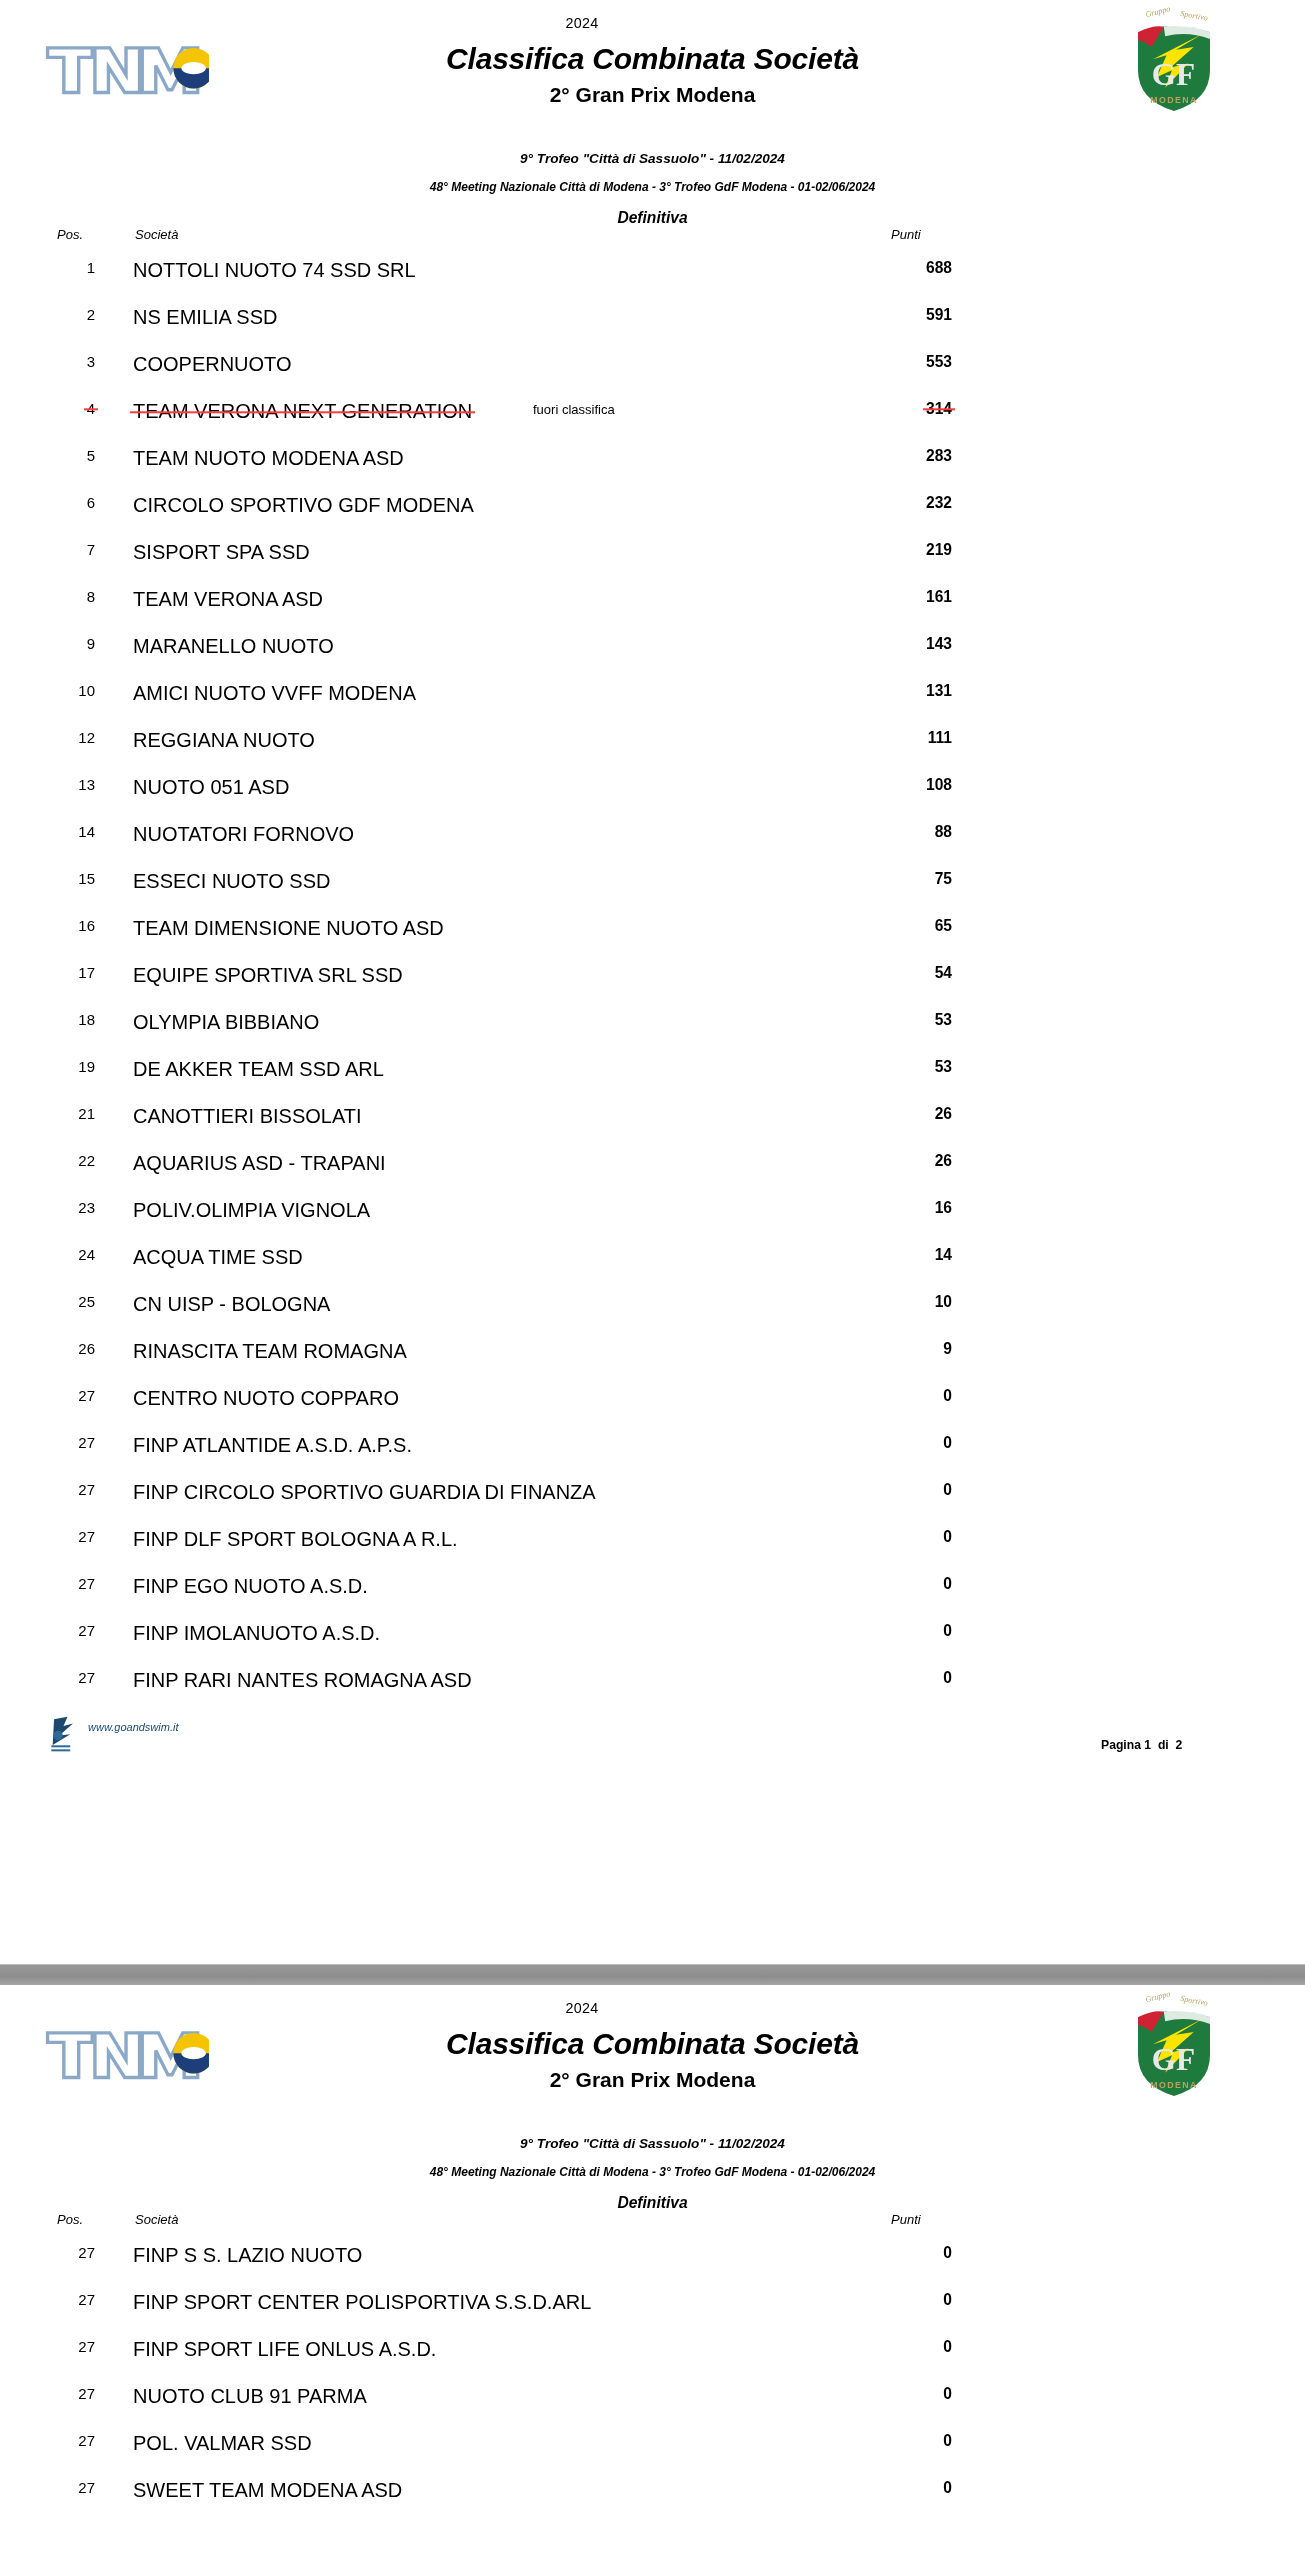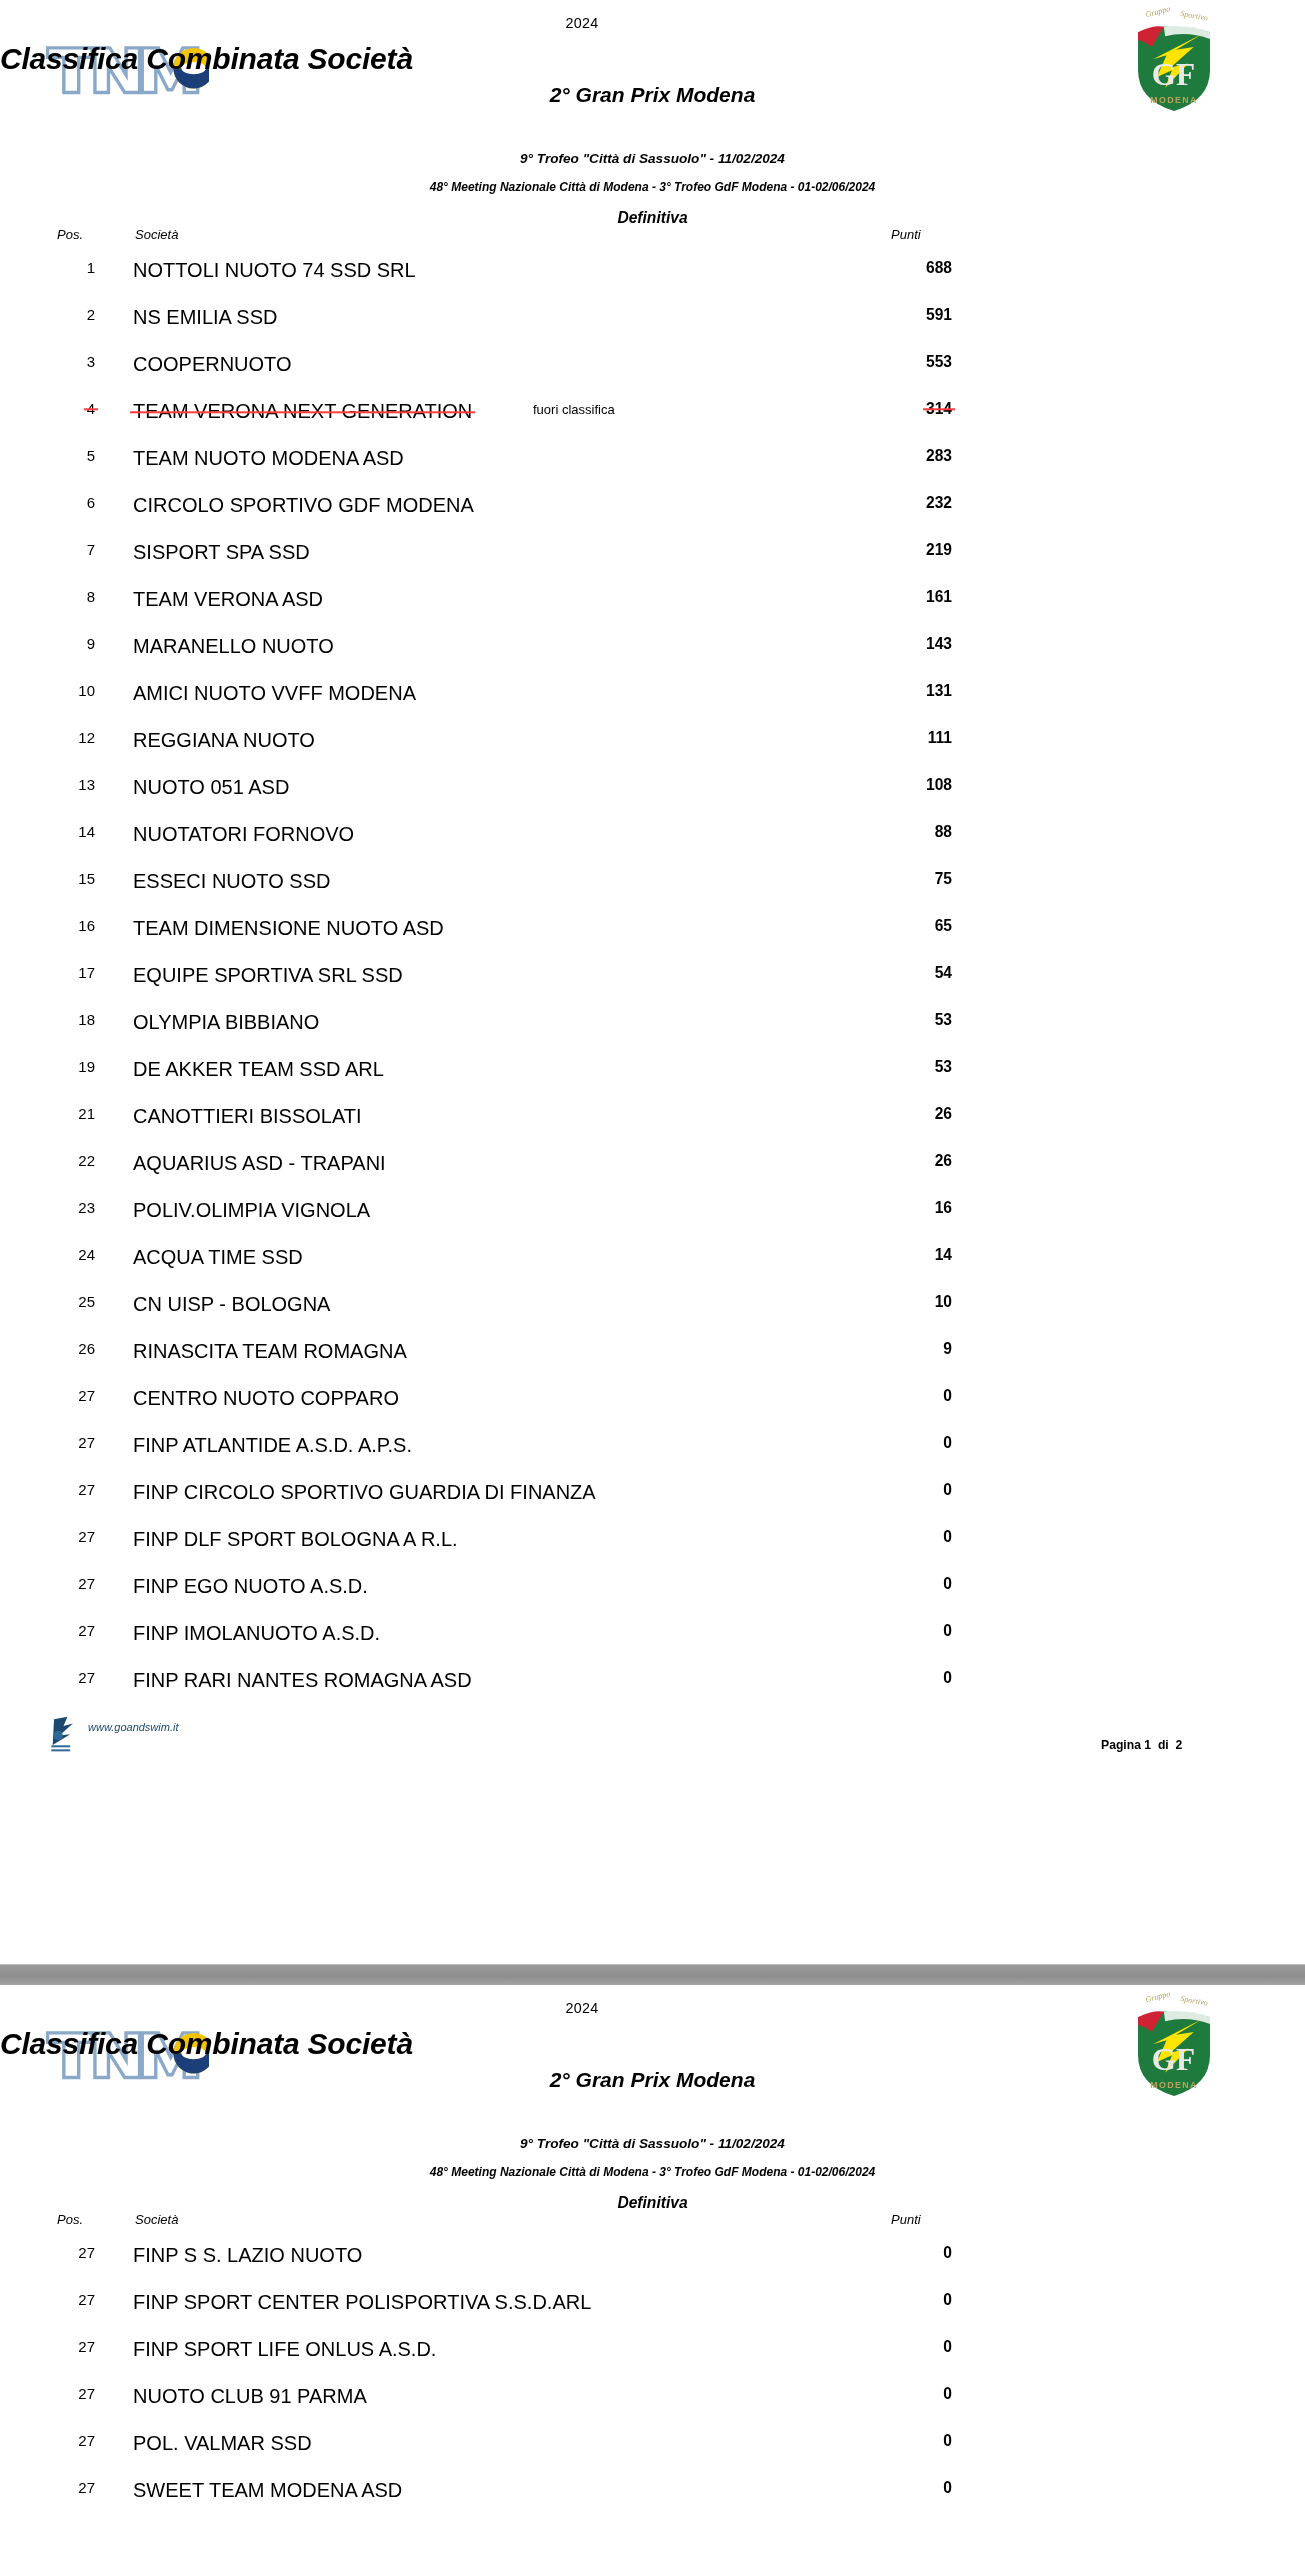--- a/index.html
+++ b/index.html
@@ -55,34 +55,34 @@
     text-align: center;
     font-size: 14.3px;
     font-weight: 400;
     letter-spacing: 0.3px;
   }
   .title {
     position: absolute;
     top: 42px;
     left: 0;
     width: 1305px;
+    text-align: center;
     font-size: 30px;
     font-weight: 700;
     font-style: italic;
     letter-spacing: -0.2px;
   }
   .subtitle {
     position: absolute;
     top: 83px;
     left: 0;
     width: 1305px;
     text-align: center;
     font-size: 21px;
     font-weight: 700;
-    font-style: italic;
   }
   .event-line1 {
     position: absolute;
     top: 151px;
     left: 0;
     width: 1305px;
     text-align: center;
     font-size: 13.6px;
     font-weight: 700;
     font-style: italic;

